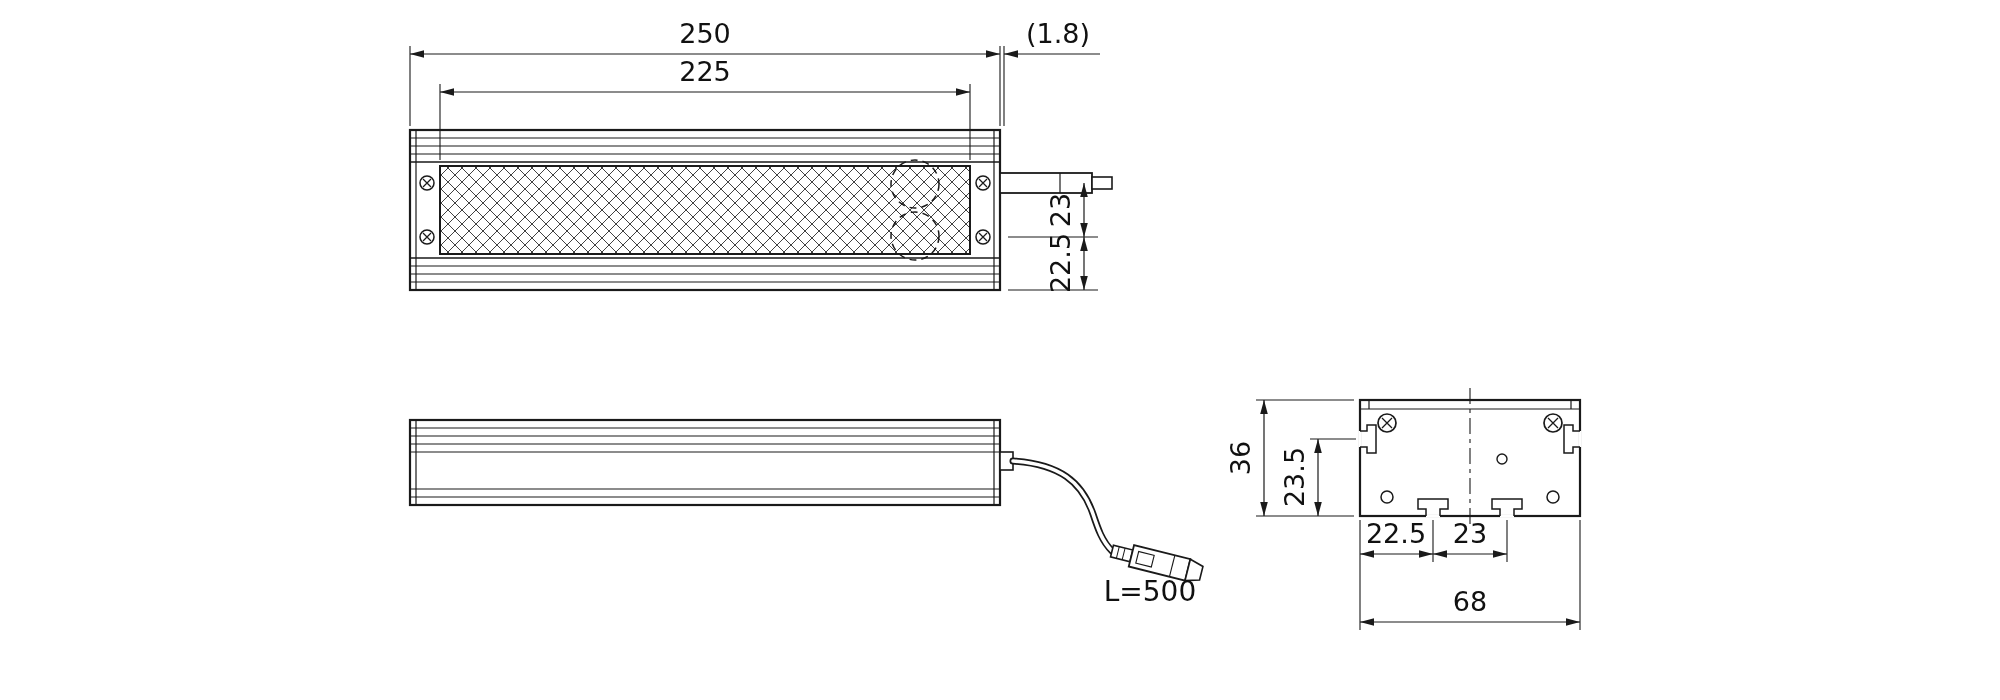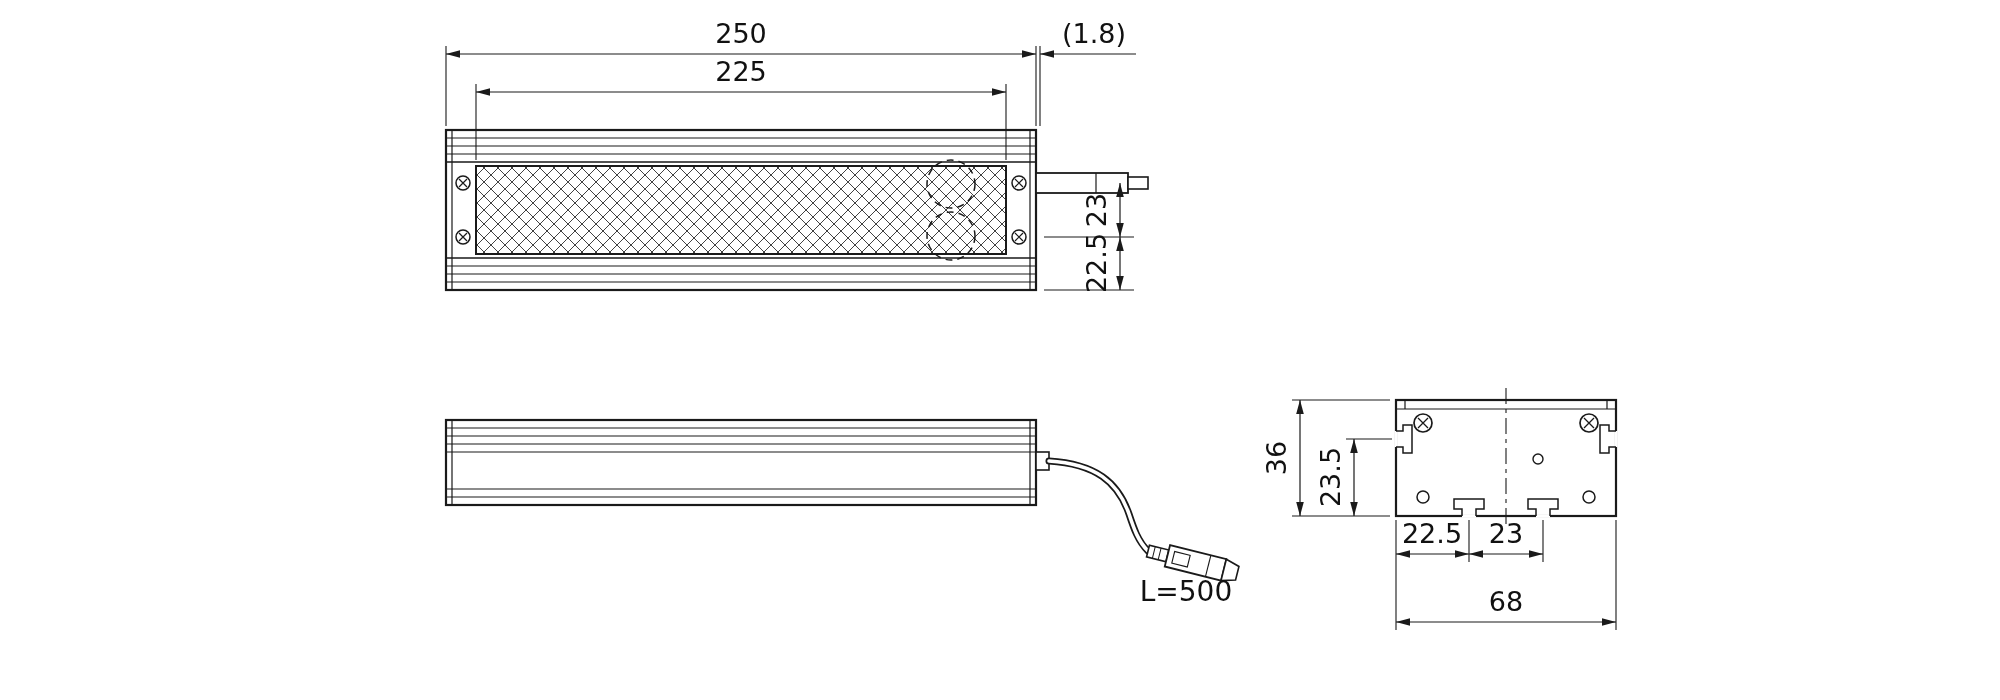--- a/index.html
+++ b/index.html
@@ -1,17 +1,17 @@
 <!DOCTYPE html>
 <html><head>
 <meta charset="utf-8">
 <title>drawing</title>
 <style>
   html,body{margin:0;padding:0;background:#ffffff;}
-  .canvas{position:relative;width:1607px;height:700px;background:#ffffff;overflow:hidden;margin-left:36px;}
+  .canvas{position:relative;width:1607px;height:700px;background:#ffffff;overflow:hidden;}
   svg{display:block;}
   .dim-text{font:27px "DejaVu Sans","Liberation Sans",sans-serif;fill:#111111;}
   .cable-text{font:28px "DejaVu Sans","Liberation Sans",sans-serif;fill:#111111;}
   .obj{stroke:#1a1a1a;fill:#ffffff;}
   .thin{stroke:#1a1a1a;fill:none;}
   .ext{stroke:#1a1a1a;stroke-width:1.1;fill:none;}
   .dimline{stroke:#1a1a1a;stroke-width:1.2;fill:none;}
 </style>
 </head>
 <body>

